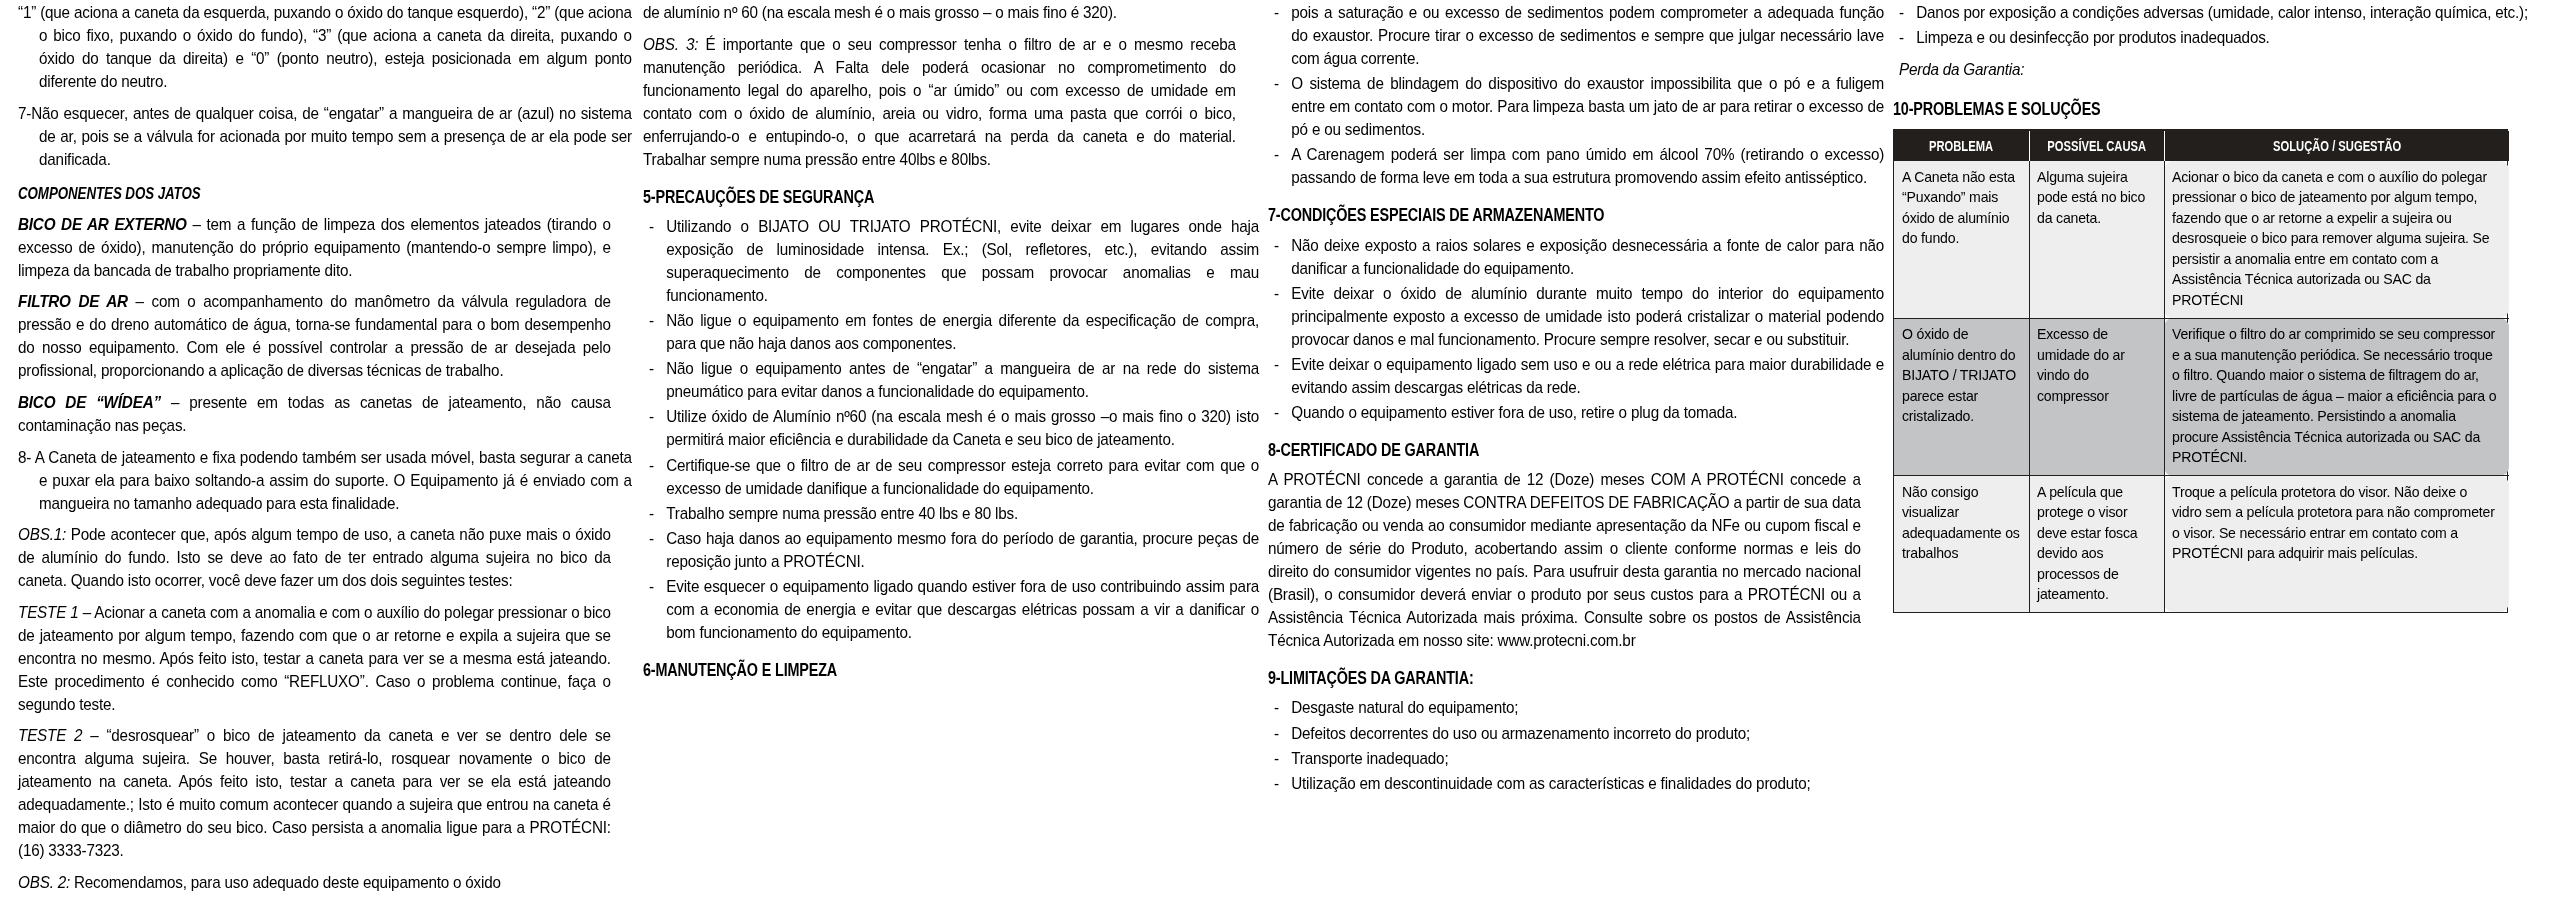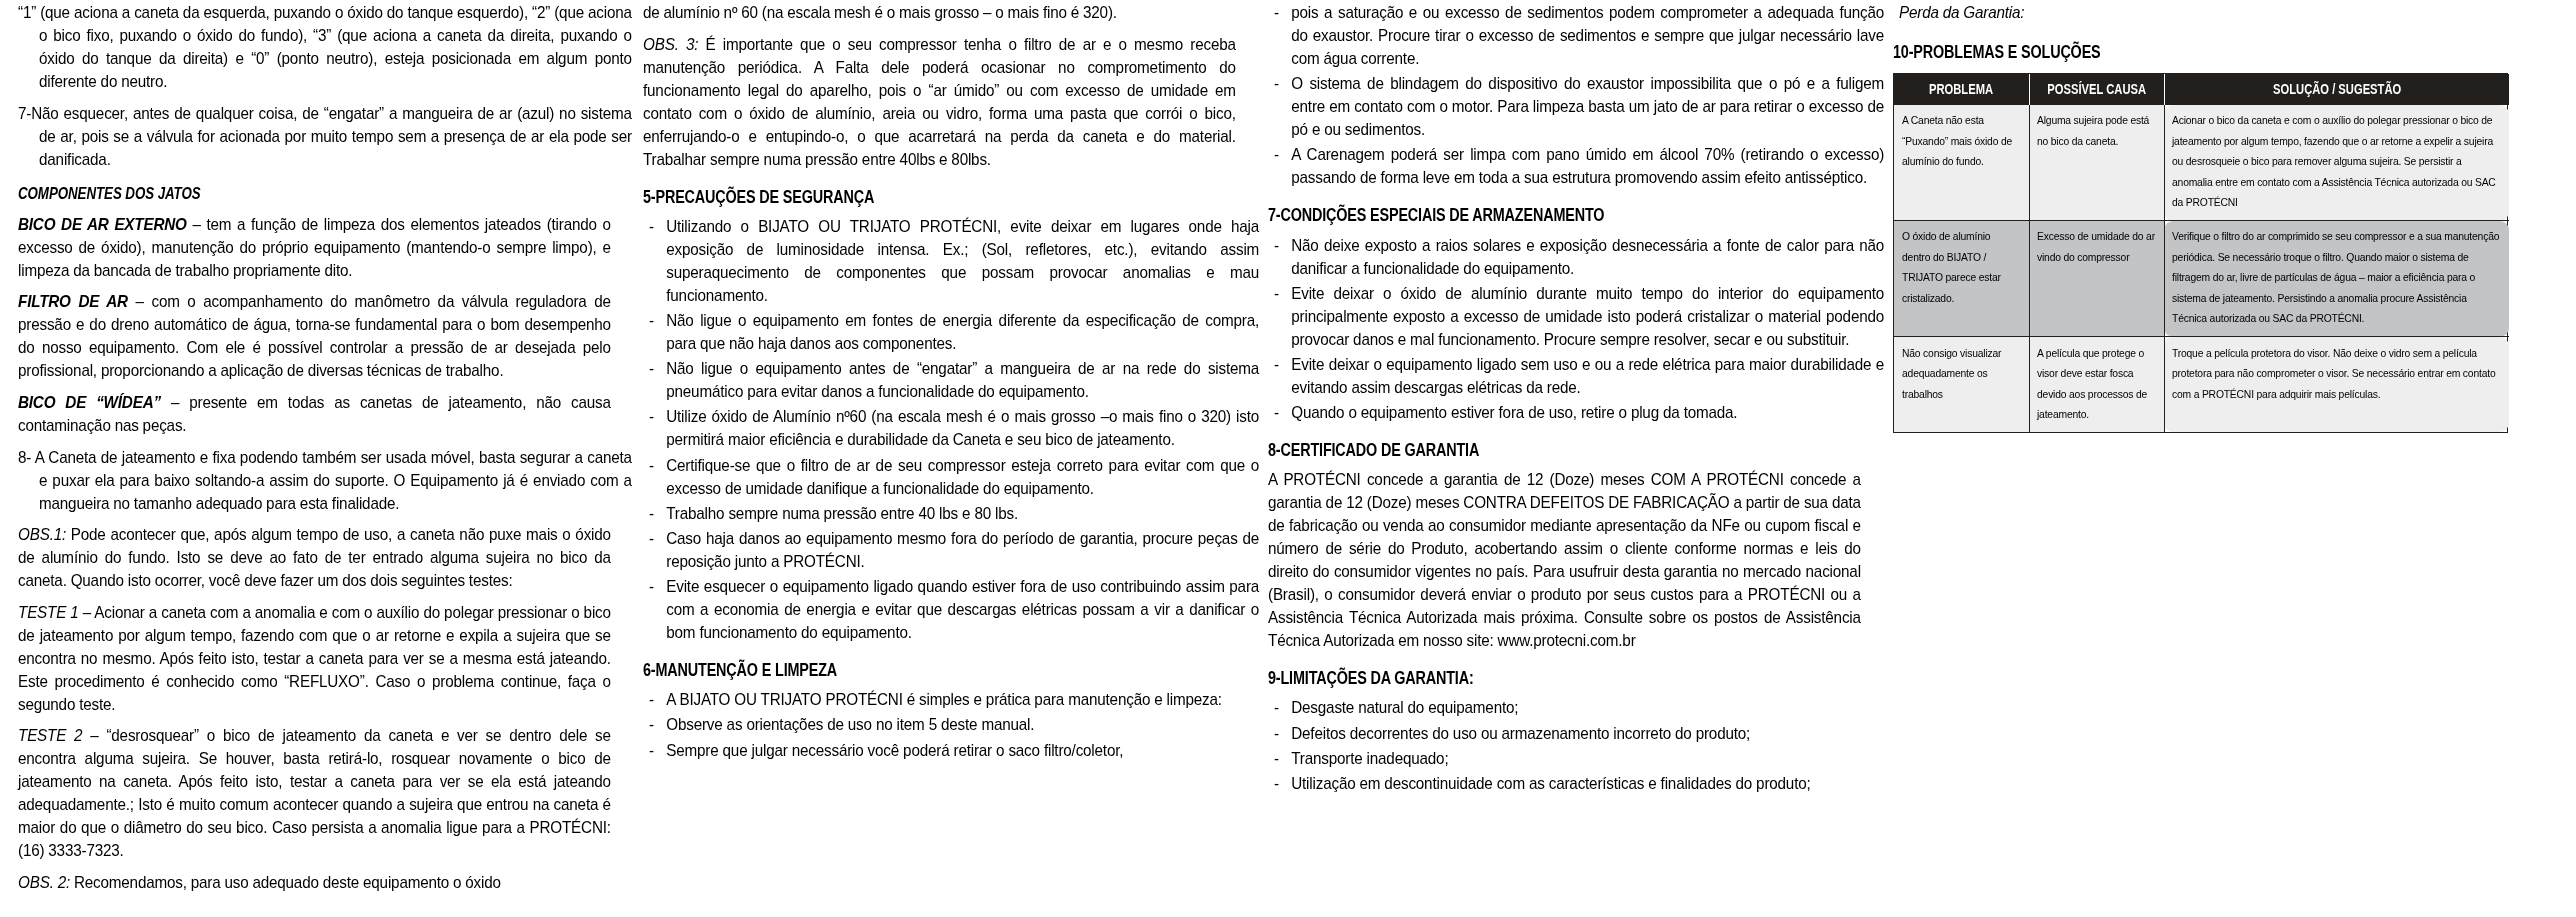--- a/index.html
+++ b/index.html
@@ -142,21 +142,21 @@
     border-right: 1.6px solid #ffffff;
     line-height: 16px;
   }
   table.problems th .sq {
     display: inline-block;
     transform: scaleX(0.80);
     transform-origin: center;
   }
   table.problems th:last-child { border-right: none; }
   table.problems td {
-    font-size: 11px;
+    font-size: 15px;
     line-height: 20.5px;
     padding: 5.4px 7.5px 7.5px 7.5px;
     vertical-align: top;
     border-right: 1.6px solid #231f1c;
     letter-spacing: -0.2px;
   }
   table.problems td .sq {
     display: block;
     transform: scaleX(0.94);
     transform-origin: left top;
@@ -224,25 +224,20 @@
       <li>Não ligue o equipamento antes de “engatar” a mangueira de ar na rede do sistema pneumático para evitar danos a funcionalidade do equipamento.</li>
       <li>Utilize óxido de Alumínio nº60 (na escala mesh é o mais grosso –o mais fino o 320) isto permitirá maior eficiência e durabilidade da Caneta e seu bico de jateamento.</li>
       <li>Certifique-se que o filtro de ar de seu compressor esteja correto para evitar com que o excesso de umidade danifique a funcionalidade do equipamento.</li>
       <li>Trabalho sempre numa pressão entre 40 lbs e 80 lbs.</li>
       <li>Caso haja danos ao equipamento mesmo fora do período de garantia, procure peças de reposição junto a PROTÉCNI.</li>
       <li>Evite esquecer o equipamento ligado quando estiver fora de uso contribuindo assim para com a economia de energia e evitar que descargas elétricas  possam a vir a danificar o bom funcionamento do equipamento.</li>
     </ul>
 
     <div class="head-b">6-MANUTENÇÃO E LIMPEZA</div>
 
-    <ul class="dash">
-      <li>A BIJATO OU TRIJATO PROTÉCNI é simples e prática para manutenção e limpeza:</li>
-      <li>Observe as orientações de uso no item 5 deste manual.</li>
-      <li>Sempre que julgar necessário você poderá retirar o saco filtro/coletor,</li>
-    </ul>
   </div>
 
   <div class="col">
 
     <ul class="dash">
       <li style="padding-left:25px;"><span>pois a saturação e ou excesso de sedimentos podem comprometer a adequada função do exaustor. Procure tirar o excesso de sedimentos e sempre que julgar necessário lave com água corrente.</span></li>
       <li>O sistema de blindagem do dispositivo do exaustor impossibilita que o pó e a fuligem entre em contato com o motor. Para limpeza basta um jato de ar para retirar o excesso de pó e ou sedimentos.</li>
       <li>A Carenagem poderá ser limpa com pano úmido em álcool 70% (retirando o excesso) passando de forma leve em toda a sua estrutura promovendo assim efeito antisséptico.</li>
     </ul>
 
@@ -264,20 +259,24 @@
     <ul class="dash">
       <li>Desgaste natural do equipamento;</li>
       <li>Defeitos decorrentes do uso ou armazenamento incorreto do produto;</li>
       <li>Transporte inadequado;</li>
       <li>Utilização em descontinuidade com as características e finalidades do produto;</li>
     </ul>
   </div>
 
   <div class="col col-4">
 
+    <ul class="dash">
+      <li>Danos por exposição a condições adversas (umidade, calor intenso, interação química, etc.);</li>
+      <li>Limpeza e ou desinfecção por produtos inadequados.</li>
+    </ul>
 
     <p class="body-txt it" style="margin-bottom:5.4px;padding-left:6.5px;">Perda da Garantia:</p>
 
 
     <div class="head-b" style="margin-top:18.3px;">10-PROBLEMAS E SOLUÇÕES</div>
 
     <div class="tbl-wrap">
       <div class="tbl-top-rule"></div>
       <div class="tbl-outer">
         <table class="problems">

